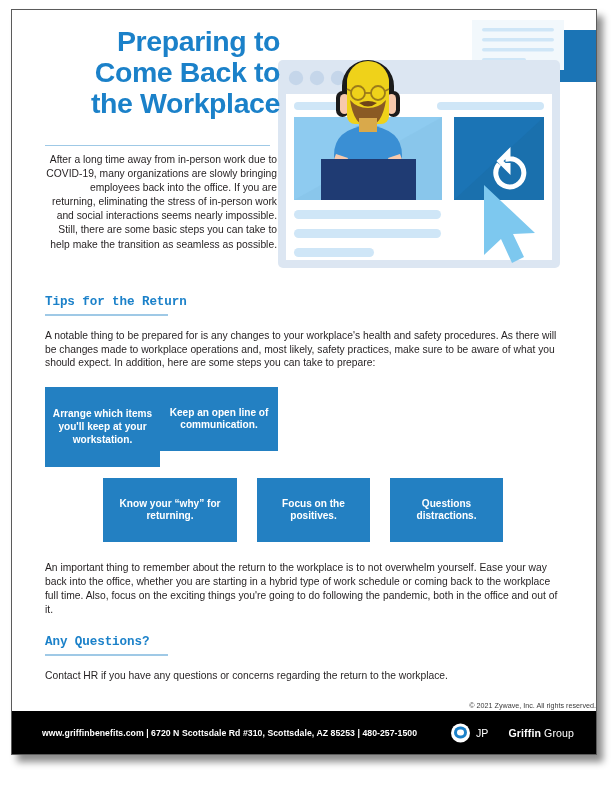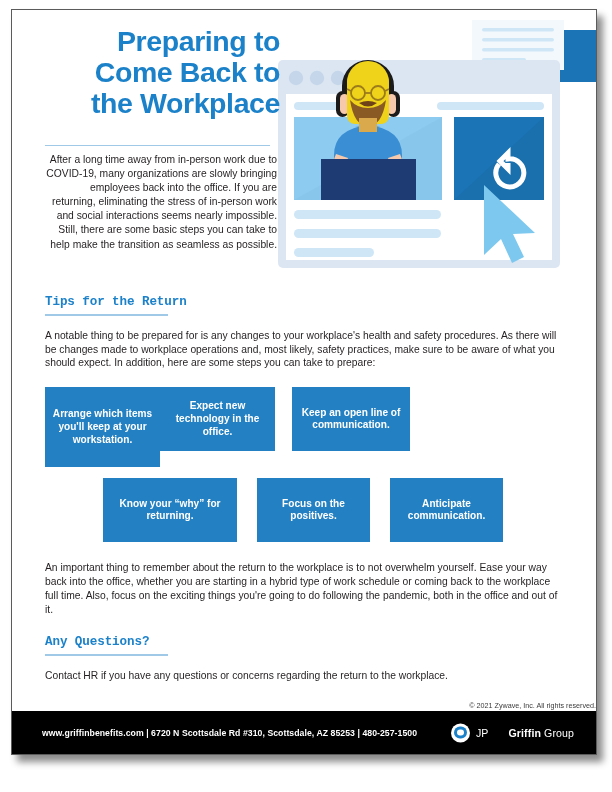--- a/index.html
+++ b/index.html
@@ -313,28 +313,27 @@
 
   <div class="content">
 
     <div class="section-head">Tips for the Return</div>
     <div class="section-rule"></div>
 
     <div class="body-para" style="margin-top:13px;">A notable thing to be prepared for is any changes to your workplace's health and safety procedures. As there will be changes made to workplace operations and, most likely, safety practices, make sure to be aware of what you should expect. In addition, here are some steps you can take to prepare:</div>
 
     <div class="tips-row row1">
       <div class="tip-box w2">Arrange which items you'll keep at your workstation.</div>
-      <div class="tip-box w3">Expect new technology in the office.</div>
       <div class="tip-box w4">Keep an open line of communication.</div>
     </div>
 
     <div class="tips-row row2">
       <div class="tip-box r1">Know your “why” for returning.</div>
       <div class="tip-box r2">Focus on the positives.</div>
-      <div class="tip-box r3">Anticipate communication.</div>
+      <div class="tip-box r3">Questions distractions.</div>
     </div>
 
     <div class="body-para para-after">An important thing to remember about the return to the workplace is to not overwhelm yourself. Ease your way back into the office, whether you are starting in a hybrid type of work schedule or coming back to the workplace full time. Also, focus on the exciting things you're going to do following the pandemic, both in the office and out of it.</div>
 
     <div class="section-head qhead">Any Questions?</div>
     <div class="section-rule"></div>
 
     <div class="body-para qpara">Contact HR if you have any questions or concerns regarding the return to the workplace.</div>
   </div>
 

